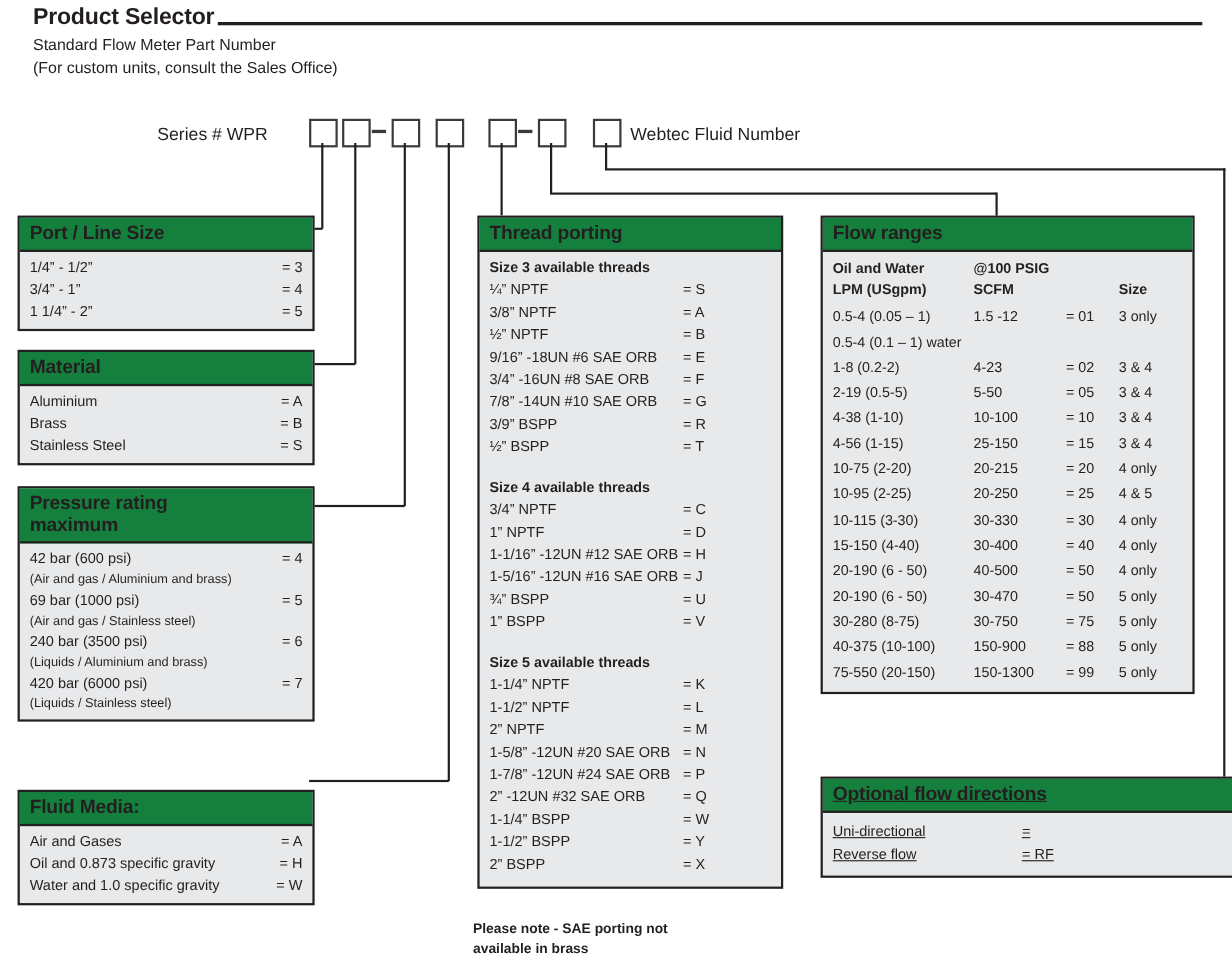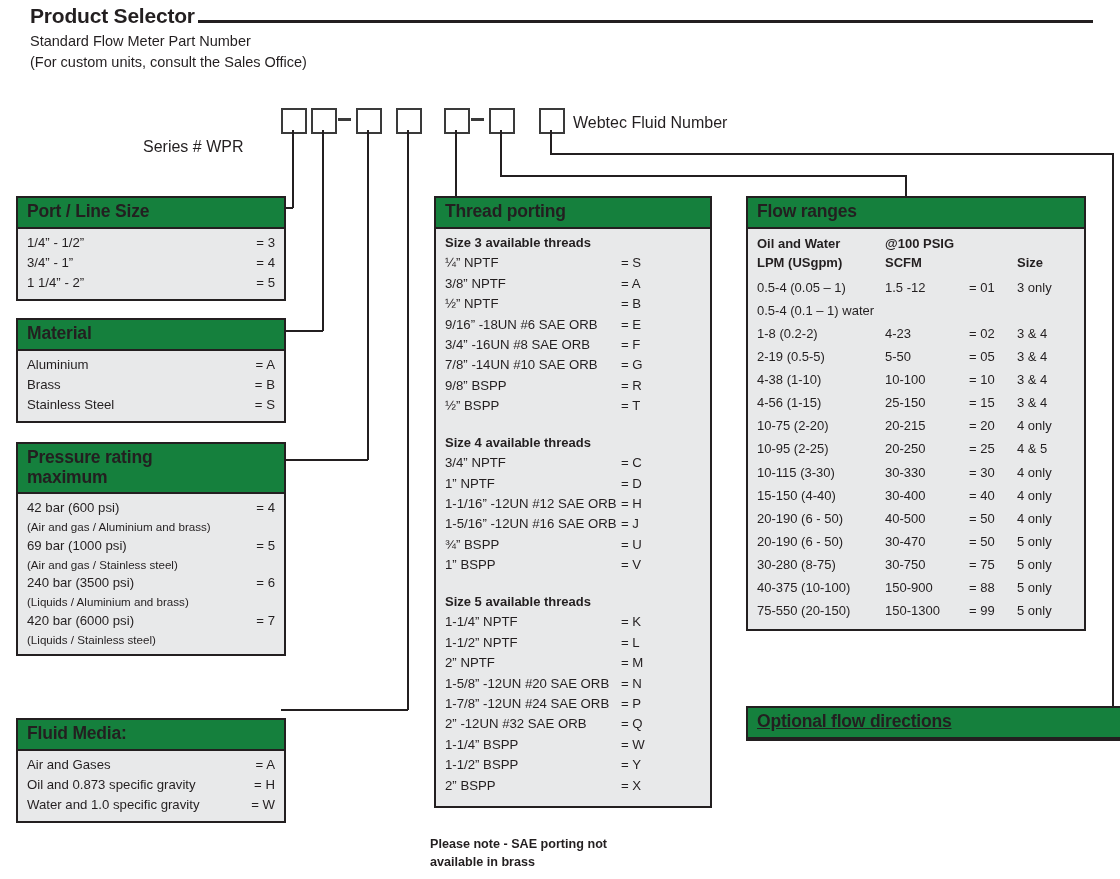--- a/index.html
+++ b/index.html
@@ -65,21 +65,21 @@
 <body>
 
 <div class="stage">
 
   <div class="abs" id="page-title">Product Selector</div>
   <div class="abs" id="title-rule"></div>
   <div class="abs" id="subtitle-1">Standard Flow Meter Part Number</div>
   <div class="abs" id="subtitle-2">(For custom units, consult the Sales Office)</div>
 
   <div class="abs" id="pn-row">
-    <div class="pn-label" style="left:143px;margin-top:24px;">Series #  WPR</div>
+    <div class="pn-label" style="left:143px;">Series #  WPR</div>
     <div class="pn-box" style="left:281px;"></div>
     <div class="pn-box" style="left:311px;"></div>
     <div class="pn-dash" style="left:338px;"></div>
     <div class="pn-box" style="left:356px;"></div>
     <div class="pn-box" style="left:396px;"></div>
     <div class="pn-box" style="left:444px;"></div>
     <div class="pn-dash" style="left:471px;"></div>
     <div class="pn-box" style="left:489px;"></div>
     <div class="pn-box" style="left:539px;"></div>
     <div class="pn-label" style="left:573px;">Webtec Fluid Number</div>
@@ -214,21 +214,21 @@
         </div>
       <div class="trow">
           <span class="lbl">3/4” -16UN #8 SAE ORB</span>
           <span class="code">= F</span>
         </div>
       <div class="trow">
           <span class="lbl">7/8” -14UN #10 SAE ORB</span>
           <span class="code">= G</span>
         </div>
       <div class="trow">
-          <span class="lbl">9/8” BSPP</span>
+          <span class="lbl">3/9” BSPP</span>
           <span class="code">= R</span>
         </div>
       <div class="trow">
           <span class="lbl">½” BSPP</span>
           <span class="code">= T</span>
         </div>
 
       <div class="spacer"></div>
 
       <div class="sub-hd">Size 4 available threads</div>
@@ -408,15 +408,25 @@
           <span class="f1">75-550 (20-150)</span>
           <span class="f2">150-1300</span>
           <span class="f3">= 99</span>
           <span class="f4">5 only</span>
         </div>
     </div>
   </div>
 
   <div class="panel" style="left:746px;top:706px;width:376px;text-decoration:underline;">
     <div class="panel-hd">Optional flow directions</div>
+    <div class="panel-bd" style="padding:6px 9px 9px 9px;">
+      <div class="orow">
+          <span class="lbl">Uni-directional</span>
+          <span class="code">=</span>
+        </div>
+      <div class="orow">
+          <span class="lbl">Reverse flow</span>
+          <span class="code">= RF</span>
+        </div>
+    </div>
   </div>
 
 </div>
 
 </body></html>

